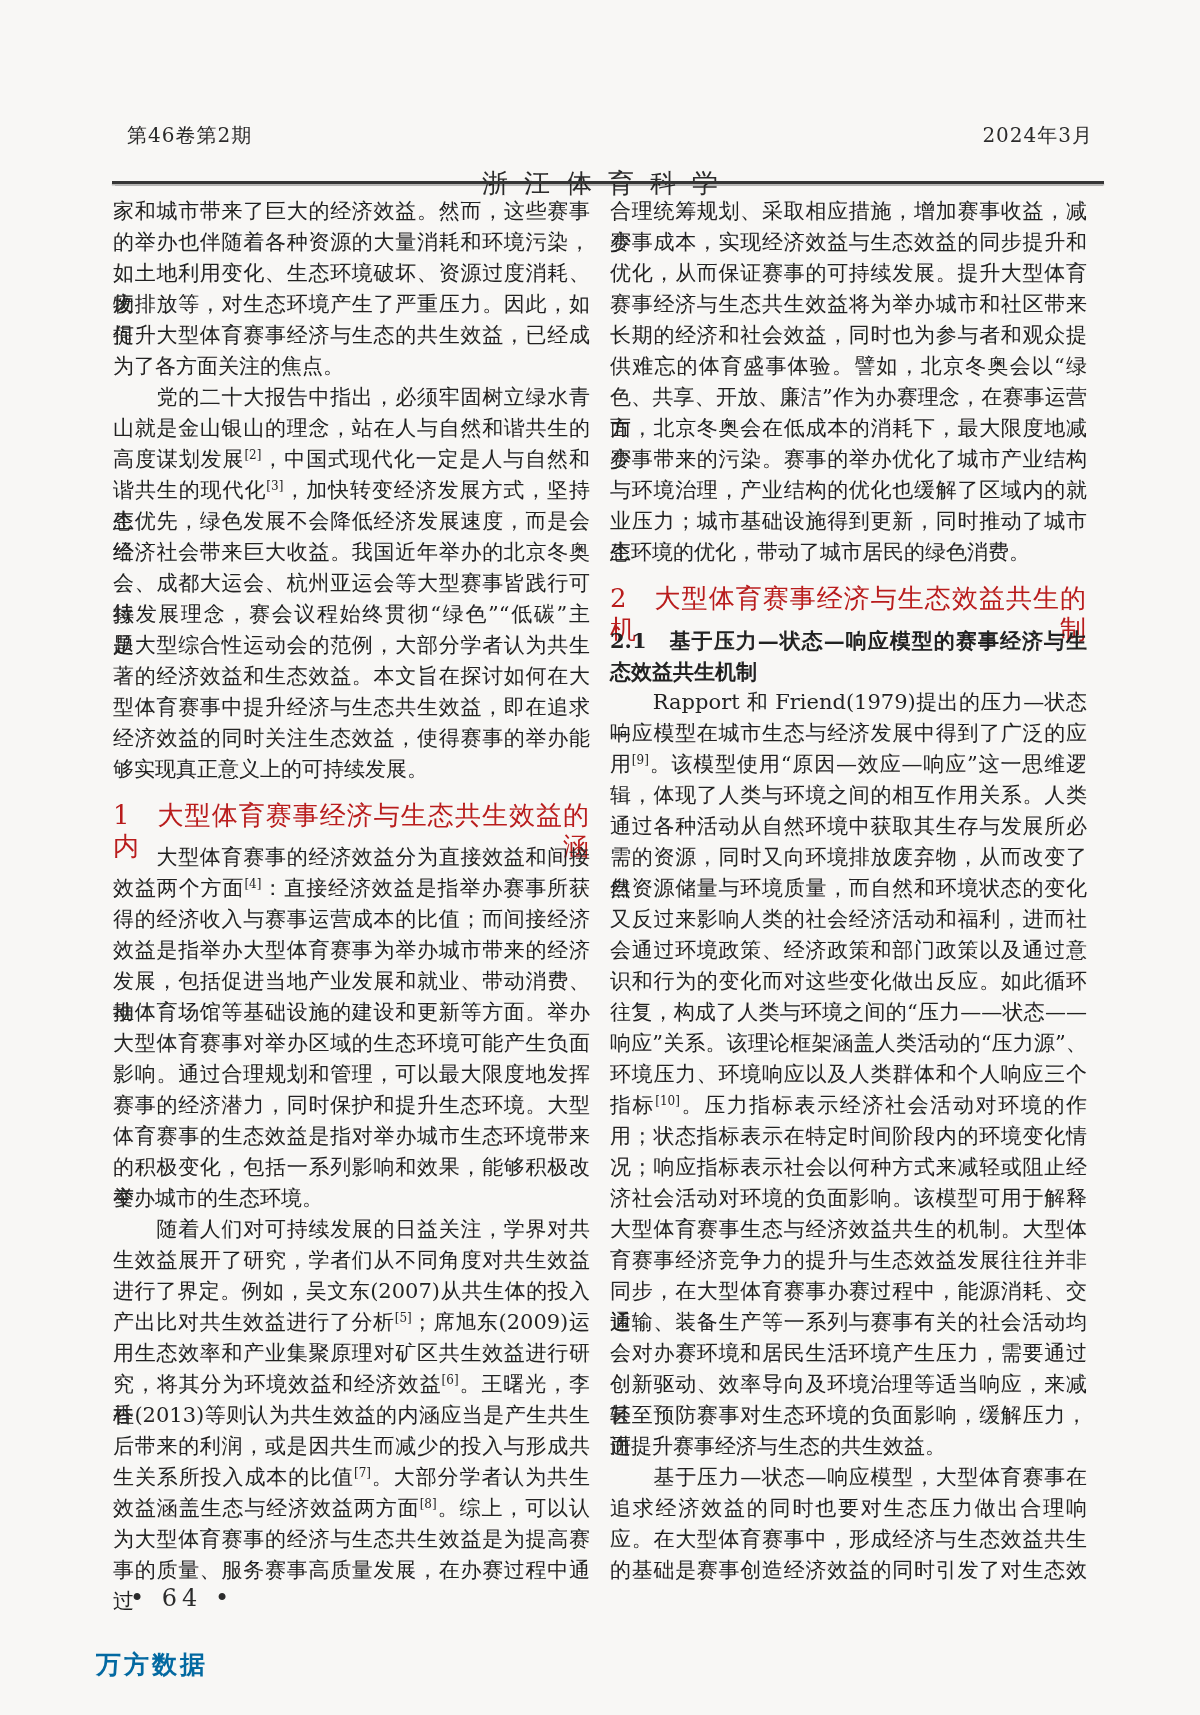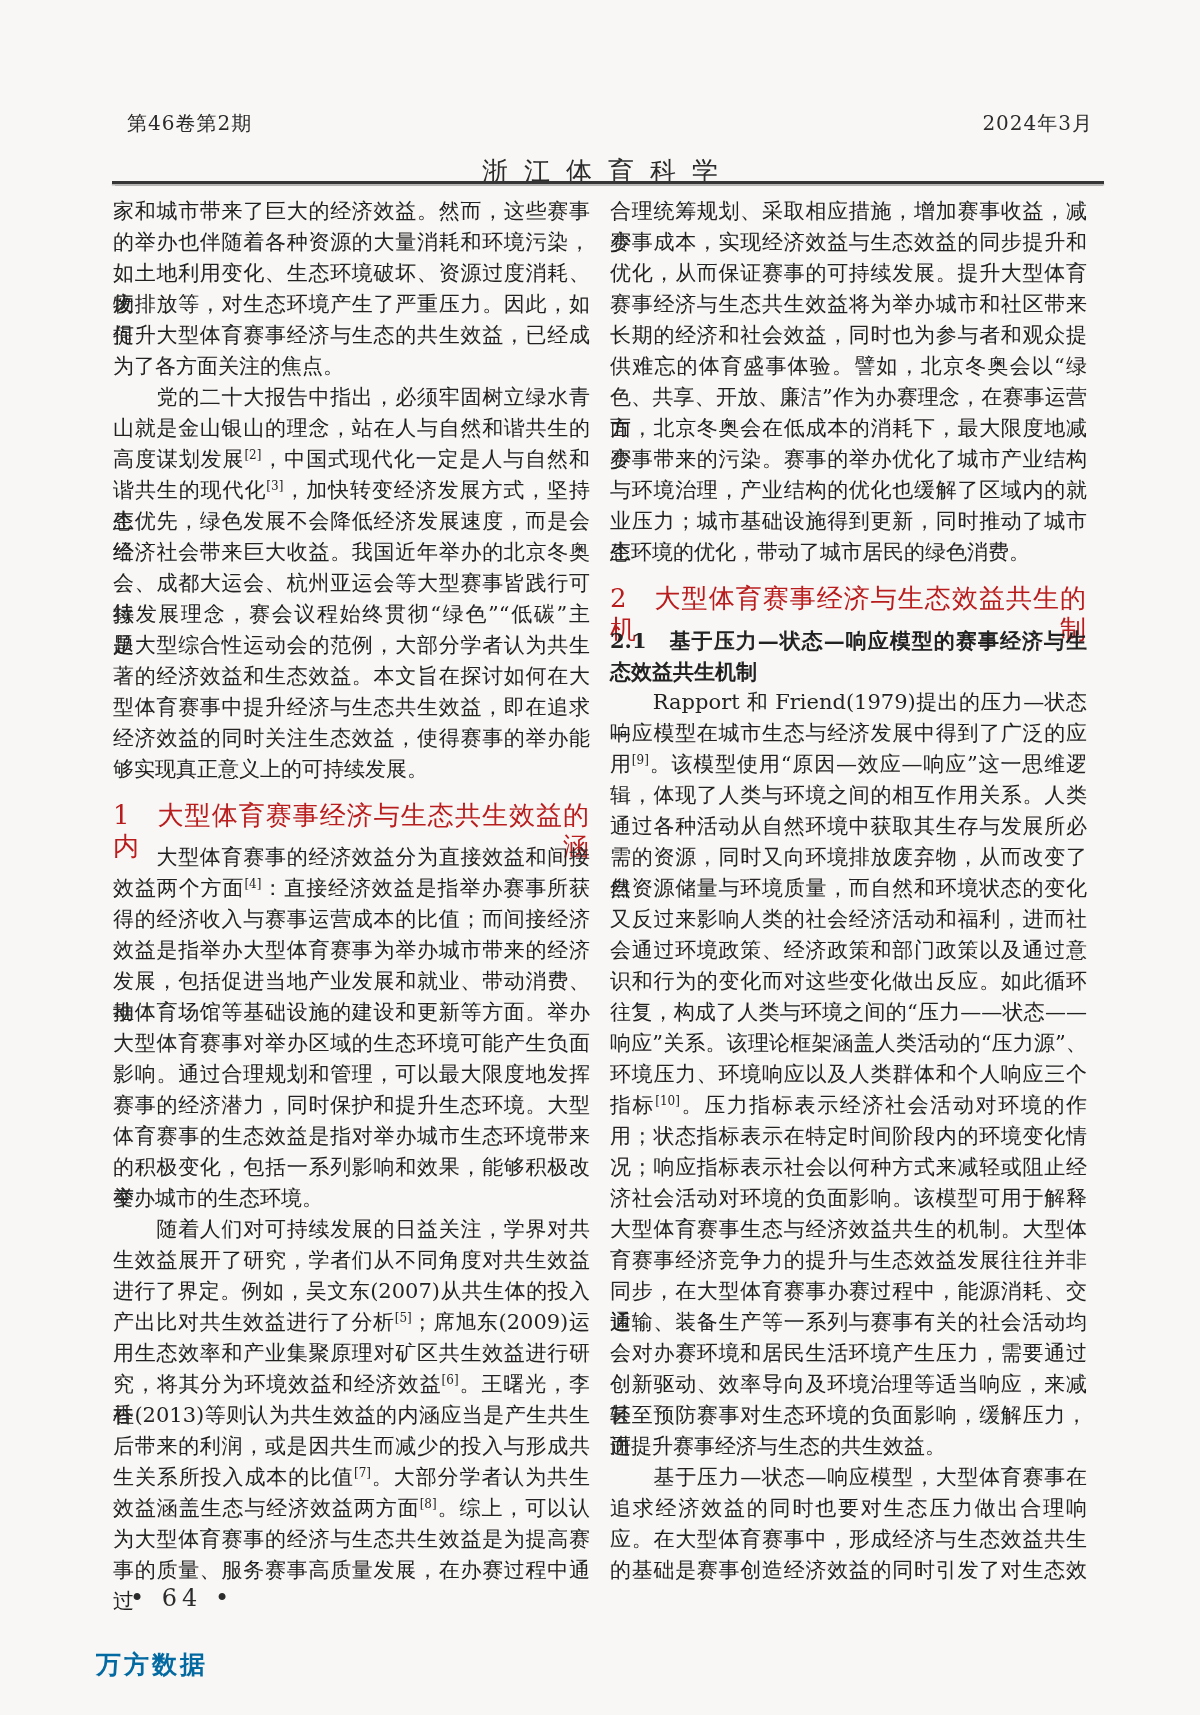--- a/index.html
+++ b/index.html
@@ -3,21 +3,21 @@
 <meta charset="utf-8">
 <style>
   html,body{margin:0;padding:0;}
   body{
     width:1200px;height:1715px;position:relative;overflow:hidden;
     background:#f8f7f5;
     font-family:"DejaVu Serif","Liberation Serif",serif;
     color:#1f1f1f;
   }
   .page-header{
-    position:absolute;top:104px;left:113px;width:990px;height:40px;
+    position:absolute;top:116px;left:113px;width:990px;height:40px;
     font-size:20px;color:#2b2b2b;
   }
   .hdr-vol{position:absolute;left:14px;top:6px;letter-spacing:1px;}
   .hdr-title{position:absolute;left:0;right:0;top:4px;text-align:center;letter-spacing:16px;font-size:26px;margin-top:46px;}
   .hdr-date{position:absolute;right:10px;top:6px;letter-spacing:1px;}
   .hdr-rule{
     position:absolute;top:181px;left:112px;width:992px;height:3px;
     background:#353535;box-shadow:0 1.5px 1px rgba(0,0,0,.28);
   }
   .columns{

